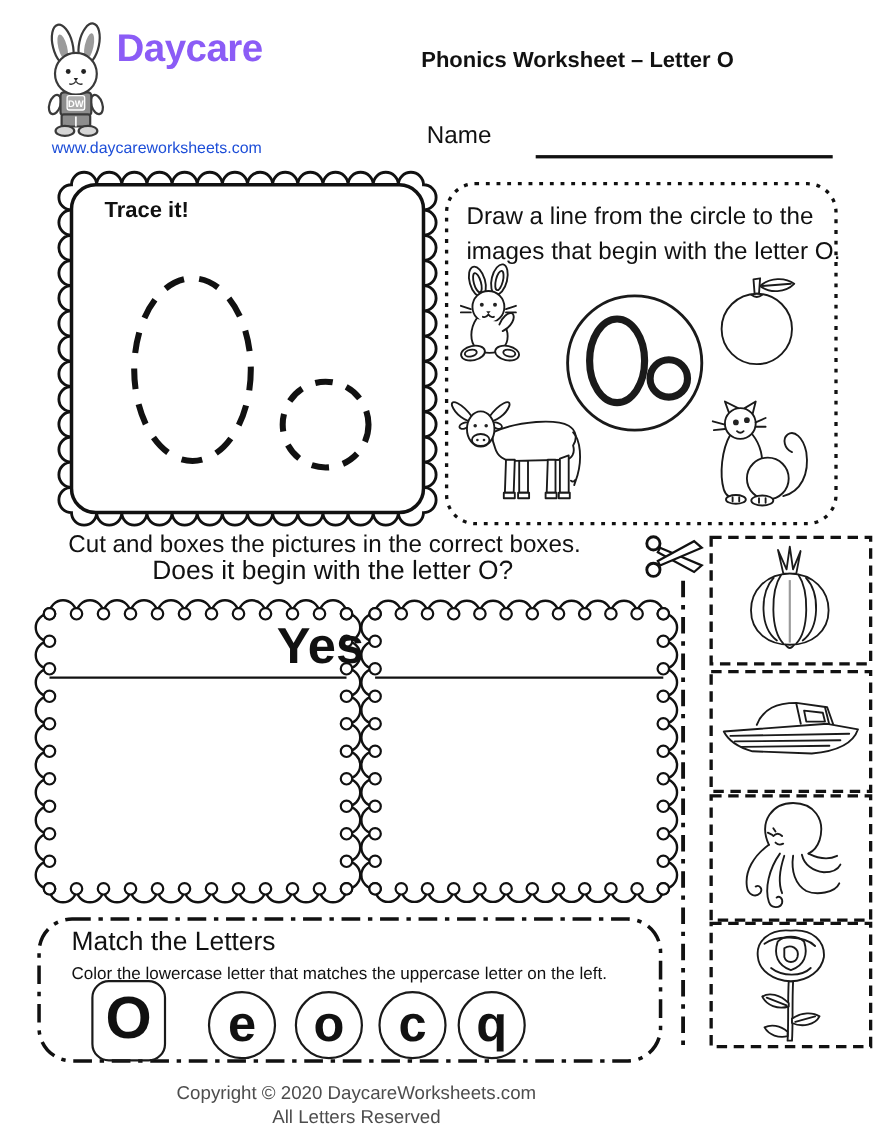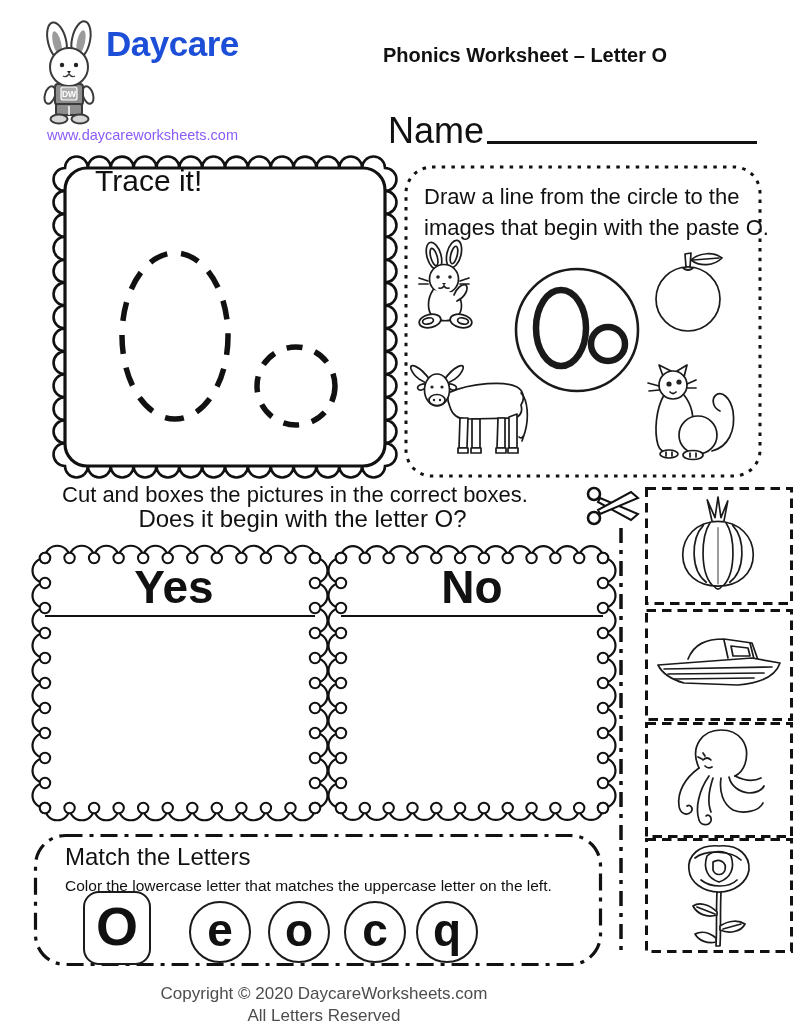--- a/index.html
+++ b/index.html
@@ -1,24 +1,24 @@
 <!DOCTYPE html>
 <html><head>
 <meta charset="utf-8">
 <style>
   html,body{margin:0;padding:0;background:#fff;}
   .page{position:relative;width:800px;height:1035px;background:#fff;overflow:hidden;
         font-family:"Liberation Sans","DejaVu Sans",sans-serif;color:#111;}
   .abs{position:absolute;}
   .ctr{text-align:center;}
   svg{display:block;overflow:visible;}
-  .brand{color:#1d4ed8;font-weight:700;letter-spacing:-0.5px;line-height:0.93;font-size:35px;}
-  .website{color:#8b5cf6;font-size:14.5px;}
+  .brand{color:#8b5cf6;font-weight:700;letter-spacing:-0.5px;line-height:0.93;font-size:35px;}
+  .website{color:#1d4ed8;font-size:14.5px;}
   .title{font-size:20px;font-weight:700;}
-  .namelbl{font-size:36px;}
+  .namelbl{font-size:22px;}
   .nameline{border-top:3px solid #111;}
   .handtxt{font-size:22px;}
   .bigq{font-size:24px;}
   .boxlabel{font-size:46px;font-weight:600;}
   .sec-title{font-size:24px;}
   .sec-instr{font-size:15.5px;}
   .tileO{width:64px;height:70px;border:2.5px solid #1a1a1a;border-radius:16px;
          font-size:54px;font-weight:700;line-height:66px;text-align:center;}
   .opt{width:58px;height:58px;border:2px solid #1a1a1a;border-radius:50%;
        font-size:46px;font-weight:700;line-height:54px;text-align:center;}
@@ -62,21 +62,21 @@
 
   <div class="abs namelbl" style="left:388px;top:110px;">Name</div>
   <div class="abs nameline" style="left:487px;top:141px;width:270px;height:0;"></div>
 
   <svg class="abs" style="left:53px;top:156px;" width="344" height="322" viewBox="0 0 344 322">
       <path d="M 12 12 a 11.428571428571429 11.428571428571429 0 0 1 22.857142857142858 0 a 11.428571428571429 11.428571428571429 0 0 1 22.857142857142858 0 a 11.428571428571429 11.428571428571429 0 0 1 22.857142857142858 0 a 11.428571428571429 11.428571428571429 0 0 1 22.857142857142858 0 a 11.428571428571429 11.428571428571429 0 0 1 22.857142857142858 0 a 11.428571428571429 11.428571428571429 0 0 1 22.857142857142858 0 a 11.428571428571429 11.428571428571429 0 0 1 22.857142857142858 0 a 11.428571428571429 11.428571428571429 0 0 1 22.857142857142858 0 a 11.428571428571429 11.428571428571429 0 0 1 22.857142857142858 0 a 11.428571428571429 11.428571428571429 0 0 1 22.857142857142858 0 a 11.428571428571429 11.428571428571429 0 0 1 22.857142857142858 0 a 11.428571428571429 11.428571428571429 0 0 1 22.857142857142858 0 a 11.428571428571429 11.428571428571429 0 0 1 22.857142857142858 0 a 11.428571428571429 11.428571428571429 0 0 1 22.857142857142858 0 a 11.461538461538462 11.461538461538462 0 0 1 0 22.923076923076923 a 11.461538461538462 11.461538461538462 0 0 1 0 22.923076923076923 a 11.461538461538462 11.461538461538462 0 0 1 0 22.923076923076923 a 11.461538461538462 11.461538461538462 0 0 1 0 22.923076923076923 a 11.461538461538462 11.461538461538462 0 0 1 0 22.923076923076923 a 11.461538461538462 11.461538461538462 0 0 1 0 22.923076923076923 a 11.461538461538462 11.461538461538462 0 0 1 0 22.923076923076923 a 11.461538461538462 11.461538461538462 0 0 1 0 22.923076923076923 a 11.461538461538462 11.461538461538462 0 0 1 0 22.923076923076923 a 11.461538461538462 11.461538461538462 0 0 1 0 22.923076923076923 a 11.461538461538462 11.461538461538462 0 0 1 0 22.923076923076923 a 11.461538461538462 11.461538461538462 0 0 1 0 22.923076923076923 a 11.461538461538462 11.461538461538462 0 0 1 0 22.923076923076923 a 11.428571428571429 11.428571428571429 0 0 1 -22.857142857142858 0 a 11.428571428571429 11.428571428571429 0 0 1 -22.857142857142858 0 a 11.428571428571429 11.428571428571429 0 0 1 -22.857142857142858 0 a 11.428571428571429 11.428571428571429 0 0 1 -22.857142857142858 0 a 11.428571428571429 11.428571428571429 0 0 1 -22.857142857142858 0 a 11.428571428571429 11.428571428571429 0 0 1 -22.857142857142858 0 a 11.428571428571429 11.428571428571429 0 0 1 -22.857142857142858 0 a 11.428571428571429 11.428571428571429 0 0 1 -22.857142857142858 0 a 11.428571428571429 11.428571428571429 0 0 1 -22.857142857142858 0 a 11.428571428571429 11.428571428571429 0 0 1 -22.857142857142858 0 a 11.428571428571429 11.428571428571429 0 0 1 -22.857142857142858 0 a 11.428571428571429 11.428571428571429 0 0 1 -22.857142857142858 0 a 11.428571428571429 11.428571428571429 0 0 1 -22.857142857142858 0 a 11.428571428571429 11.428571428571429 0 0 1 -22.857142857142858 0 a 11.461538461538462 11.461538461538462 0 0 1 0 -22.923076923076923 a 11.461538461538462 11.461538461538462 0 0 1 0 -22.923076923076923 a 11.461538461538462 11.461538461538462 0 0 1 0 -22.923076923076923 a 11.461538461538462 11.461538461538462 0 0 1 0 -22.923076923076923 a 11.461538461538462 11.461538461538462 0 0 1 0 -22.923076923076923 a 11.461538461538462 11.461538461538462 0 0 1 0 -22.923076923076923 a 11.461538461538462 11.461538461538462 0 0 1 0 -22.923076923076923 a 11.461538461538462 11.461538461538462 0 0 1 0 -22.923076923076923 a 11.461538461538462 11.461538461538462 0 0 1 0 -22.923076923076923 a 11.461538461538462 11.461538461538462 0 0 1 0 -22.923076923076923 a 11.461538461538462 11.461538461538462 0 0 1 0 -22.923076923076923 a 11.461538461538462 11.461538461538462 0 0 1 0 -22.923076923076923 a 11.461538461538462 11.461538461538462 0 0 1 0 -22.923076923076923 Z" fill="#fff" stroke="#111" stroke-width="2.6"></path>
     <ellipse cx="122" cy="180" rx="53" ry="83" fill="none" stroke="#111" stroke-width="5.5" stroke-dasharray="19 14"></ellipse>
     <circle cx="243" cy="230" r="39" fill="none" stroke="#111" stroke-width="5.5" stroke-dasharray="16 13"></circle>
   <rect x="12" y="12" width="320" height="298" rx="22" fill="none" stroke="#111" stroke-width="3.2"></rect>
     </svg>
-  <div class="abs" style="left:95px;top:164px;font-size:30px;">Trace it!</div>
+  <div class="abs" style="left:95px;top:180px;font-size:20px;font-weight:bold;">Trace it!</div>
 
   <svg class="abs" style="left:404px;top:165px;" width="358" height="313" viewBox="0 0 358 313">
     <rect x="2" y="2" width="354" height="309" rx="26" fill="none" stroke="#111" stroke-width="3" stroke-dasharray="3.5 6.2"></rect>
 
     <g transform="translate(13,76)">
       <ellipse class="inkf" cx="17" cy="15" rx="7" ry="14" transform="rotate(-16 17 15)"></ellipse>
       <ellipse class="ink" cx="17" cy="16" rx="3.2" ry="9" transform="rotate(-16 17 16)"></ellipse>
       <ellipse class="inkf" cx="37" cy="13" rx="7" ry="14" transform="rotate(14 37 13)"></ellipse>
       <ellipse class="ink" cx="37" cy="14" rx="3.2" ry="9" transform="rotate(14 37 14)"></ellipse>
       <circle class="inkf" cx="27" cy="38" r="14.5"></circle>
@@ -142,21 +142,21 @@
         <circle cx="33" cy="17" r="2.6" fill="#222"></circle>
       <path class="ink" d="M24 27 q3 3 6 0" stroke-width="1.3"></path>
       <path class="ink" d="M13 21 L2 18 M13 25 L3 26 M41 19 L50 15 M41 23 L50 23" stroke-width="1.2"></path>
       <ellipse class="inkf" cx="23" cy="89" rx="9" ry="4"></ellipse>
       <ellipse class="inkf" cx="47" cy="90" rx="10" ry="4.5"></ellipse>
       <path class="ink" d="M20 87 v4 M26 87 v4 M44 88 v4 M50 88 v4" stroke-width="1"></path>
     </g>
   </svg>
   <div class="abs handtxt" style="left:424px;top:182px;line-height:30.5px;">
     <div>Draw a line from the circle to the</div>
-    <div>images that begin with the paste O.</div>
+    <div>images that begin with the letter O.</div>
   </div>
 
   <div class="abs handtxt ctr" style="left:30px;top:482px;width:530px;">Cut and boxes the pictures in the correct boxes.</div>
   <div class="abs bigq ctr" style="left:30px;top:505px;width:545px;">Does it begin with the letter O?</div>
 
   <svg class="abs" style="left:33px;top:546px;" width="294" height="274" viewBox="0 0 294 274">
       <path d="M 12 12 a 12.272727272727273 12.272727272727273 0 0 1 24.545454545454547 0 a 12.272727272727273 12.272727272727273 0 0 1 24.545454545454547 0 a 12.272727272727273 12.272727272727273 0 0 1 24.545454545454547 0 a 12.272727272727273 12.272727272727273 0 0 1 24.545454545454547 0 a 12.272727272727273 12.272727272727273 0 0 1 24.545454545454547 0 a 12.272727272727273 12.272727272727273 0 0 1 24.545454545454547 0 a 12.272727272727273 12.272727272727273 0 0 1 24.545454545454547 0 a 12.272727272727273 12.272727272727273 0 0 1 24.545454545454547 0 a 12.272727272727273 12.272727272727273 0 0 1 24.545454545454547 0 a 12.272727272727273 12.272727272727273 0 0 1 24.545454545454547 0 a 12.272727272727273 12.272727272727273 0 0 1 24.545454545454547 0 a 12.5 12.5 0 0 1 0 25 a 12.5 12.5 0 0 1 0 25 a 12.5 12.5 0 0 1 0 25 a 12.5 12.5 0 0 1 0 25 a 12.5 12.5 0 0 1 0 25 a 12.5 12.5 0 0 1 0 25 a 12.5 12.5 0 0 1 0 25 a 12.5 12.5 0 0 1 0 25 a 12.5 12.5 0 0 1 0 25 a 12.5 12.5 0 0 1 0 25 a 12.272727272727273 12.272727272727273 0 0 1 -24.545454545454547 0 a 12.272727272727273 12.272727272727273 0 0 1 -24.545454545454547 0 a 12.272727272727273 12.272727272727273 0 0 1 -24.545454545454547 0 a 12.272727272727273 12.272727272727273 0 0 1 -24.545454545454547 0 a 12.272727272727273 12.272727272727273 0 0 1 -24.545454545454547 0 a 12.272727272727273 12.272727272727273 0 0 1 -24.545454545454547 0 a 12.272727272727273 12.272727272727273 0 0 1 -24.545454545454547 0 a 12.272727272727273 12.272727272727273 0 0 1 -24.545454545454547 0 a 12.272727272727273 12.272727272727273 0 0 1 -24.545454545454547 0 a 12.272727272727273 12.272727272727273 0 0 1 -24.545454545454547 0 a 12.272727272727273 12.272727272727273 0 0 1 -24.545454545454547 0 a 12.5 12.5 0 0 1 0 -25 a 12.5 12.5 0 0 1 0 -25 a 12.5 12.5 0 0 1 0 -25 a 12.5 12.5 0 0 1 0 -25 a 12.5 12.5 0 0 1 0 -25 a 12.5 12.5 0 0 1 0 -25 a 12.5 12.5 0 0 1 0 -25 a 12.5 12.5 0 0 1 0 -25 a 12.5 12.5 0 0 1 0 -25 a 12.5 12.5 0 0 1 0 -25 Z" fill="#fff" stroke="#111" stroke-width="2.2"></path>
     <line x1="12" y1="70" x2="282" y2="70" stroke="#111" stroke-width="2"></line>
   <circle cx="12" cy="12" r="5.2" fill="#fff" stroke="#111" stroke-width="2"></circle>
       <circle cx="12" cy="262" r="5.2" fill="#fff" stroke="#111" stroke-width="2"></circle>
@@ -198,21 +198,21 @@
       <circle cx="282" cy="162" r="5.2" fill="#fff" stroke="#111" stroke-width="2"></circle>
       <circle cx="12" cy="187" r="5.2" fill="#fff" stroke="#111" stroke-width="2"></circle>
       <circle cx="282" cy="187" r="5.2" fill="#fff" stroke="#111" stroke-width="2"></circle>
       <circle cx="12" cy="212" r="5.2" fill="#fff" stroke="#111" stroke-width="2"></circle>
       <circle cx="282" cy="212" r="5.2" fill="#fff" stroke="#111" stroke-width="2"></circle>
       <circle cx="12" cy="237" r="5.2" fill="#fff" stroke="#111" stroke-width="2"></circle>
       <circle cx="282" cy="237" r="5.2" fill="#fff" stroke="#111" stroke-width="2"></circle>
       <circle cx="12" cy="262" r="5.2" fill="#fff" stroke="#111" stroke-width="2"></circle>
       <circle cx="282" cy="262" r="5.2" fill="#fff" stroke="#111" stroke-width="2"></circle>
     </svg>
-  <div class="abs boxlabel ctr" style="left:27px;top:560px;width:294px;">Yes</div>
+  <div class="abs boxlabel ctr" style="left:37px;top:560px;width:294px;text-align:right;">Yes</div>
 
   <svg class="abs" style="left:329px;top:546px;" width="286" height="274" viewBox="0 0 286 274">
       <path d="M 12 12 a 11.909090909090908 11.909090909090908 0 0 1 23.818181818181817 0 a 11.909090909090908 11.909090909090908 0 0 1 23.818181818181817 0 a 11.909090909090908 11.909090909090908 0 0 1 23.818181818181817 0 a 11.909090909090908 11.909090909090908 0 0 1 23.818181818181817 0 a 11.909090909090908 11.909090909090908 0 0 1 23.818181818181817 0 a 11.909090909090908 11.909090909090908 0 0 1 23.818181818181817 0 a 11.909090909090908 11.909090909090908 0 0 1 23.818181818181817 0 a 11.909090909090908 11.909090909090908 0 0 1 23.818181818181817 0 a 11.909090909090908 11.909090909090908 0 0 1 23.818181818181817 0 a 11.909090909090908 11.909090909090908 0 0 1 23.818181818181817 0 a 11.909090909090908 11.909090909090908 0 0 1 23.818181818181817 0 a 12.5 12.5 0 0 1 0 25 a 12.5 12.5 0 0 1 0 25 a 12.5 12.5 0 0 1 0 25 a 12.5 12.5 0 0 1 0 25 a 12.5 12.5 0 0 1 0 25 a 12.5 12.5 0 0 1 0 25 a 12.5 12.5 0 0 1 0 25 a 12.5 12.5 0 0 1 0 25 a 12.5 12.5 0 0 1 0 25 a 12.5 12.5 0 0 1 0 25 a 11.909090909090908 11.909090909090908 0 0 1 -23.818181818181817 0 a 11.909090909090908 11.909090909090908 0 0 1 -23.818181818181817 0 a 11.909090909090908 11.909090909090908 0 0 1 -23.818181818181817 0 a 11.909090909090908 11.909090909090908 0 0 1 -23.818181818181817 0 a 11.909090909090908 11.909090909090908 0 0 1 -23.818181818181817 0 a 11.909090909090908 11.909090909090908 0 0 1 -23.818181818181817 0 a 11.909090909090908 11.909090909090908 0 0 1 -23.818181818181817 0 a 11.909090909090908 11.909090909090908 0 0 1 -23.818181818181817 0 a 11.909090909090908 11.909090909090908 0 0 1 -23.818181818181817 0 a 11.909090909090908 11.909090909090908 0 0 1 -23.818181818181817 0 a 11.909090909090908 11.909090909090908 0 0 1 -23.818181818181817 0 a 12.5 12.5 0 0 1 0 -25 a 12.5 12.5 0 0 1 0 -25 a 12.5 12.5 0 0 1 0 -25 a 12.5 12.5 0 0 1 0 -25 a 12.5 12.5 0 0 1 0 -25 a 12.5 12.5 0 0 1 0 -25 a 12.5 12.5 0 0 1 0 -25 a 12.5 12.5 0 0 1 0 -25 a 12.5 12.5 0 0 1 0 -25 a 12.5 12.5 0 0 1 0 -25 Z" fill="#fff" stroke="#111" stroke-width="2.2"></path>
     <line x1="12" y1="70" x2="274" y2="70" stroke="#111" stroke-width="2"></line>
   <circle cx="12" cy="12" r="5.2" fill="#fff" stroke="#111" stroke-width="2"></circle>
       <circle cx="12" cy="262" r="5.2" fill="#fff" stroke="#111" stroke-width="2"></circle>
       <circle cx="35.81818181818181" cy="12" r="5.2" fill="#fff" stroke="#111" stroke-width="2"></circle>
       <circle cx="35.81818181818181" cy="262" r="5.2" fill="#fff" stroke="#111" stroke-width="2"></circle>
       <circle cx="59.63636363636363" cy="12" r="5.2" fill="#fff" stroke="#111" stroke-width="2"></circle>
       <circle cx="59.63636363636363" cy="262" r="5.2" fill="#fff" stroke="#111" stroke-width="2"></circle>
@@ -250,21 +250,20 @@
       <circle cx="274" cy="162" r="5.2" fill="#fff" stroke="#111" stroke-width="2"></circle>
       <circle cx="12" cy="187" r="5.2" fill="#fff" stroke="#111" stroke-width="2"></circle>
       <circle cx="274" cy="187" r="5.2" fill="#fff" stroke="#111" stroke-width="2"></circle>
       <circle cx="12" cy="212" r="5.2" fill="#fff" stroke="#111" stroke-width="2"></circle>
       <circle cx="274" cy="212" r="5.2" fill="#fff" stroke="#111" stroke-width="2"></circle>
       <circle cx="12" cy="237" r="5.2" fill="#fff" stroke="#111" stroke-width="2"></circle>
       <circle cx="274" cy="237" r="5.2" fill="#fff" stroke="#111" stroke-width="2"></circle>
       <circle cx="12" cy="262" r="5.2" fill="#fff" stroke="#111" stroke-width="2"></circle>
       <circle cx="274" cy="262" r="5.2" fill="#fff" stroke="#111" stroke-width="2"></circle>
     </svg>
-  <div class="abs boxlabel ctr" style="left:329px;top:560px;width:286px;">No</div>
 
   <svg class="abs" style="left:585px;top:483px;" width="58" height="46" viewBox="0 0 58 46">
     <path d="M15 15 L53 31 L46 37 L13 19 Z" fill="#fff" stroke="#111" stroke-width="2"></path>
     <path d="M15 31 L53 15 L46 9 L13 27 Z" fill="#fff" stroke="#111" stroke-width="2"></path>
     <circle cx="9" cy="11" r="6" fill="#fff" stroke="#111" stroke-width="2.6"></circle>
     <circle cx="9" cy="35" r="6" fill="#fff" stroke="#111" stroke-width="2.6"></circle>
   </svg>
   <svg class="abs" style="left:618px;top:528px;" width="6" height="426" viewBox="0 0 6 426">
     <line x1="3" y1="0" x2="3" y2="426" stroke="#111" stroke-width="3.5" stroke-dasharray="15 7 4 7"></line>
   </svg>

